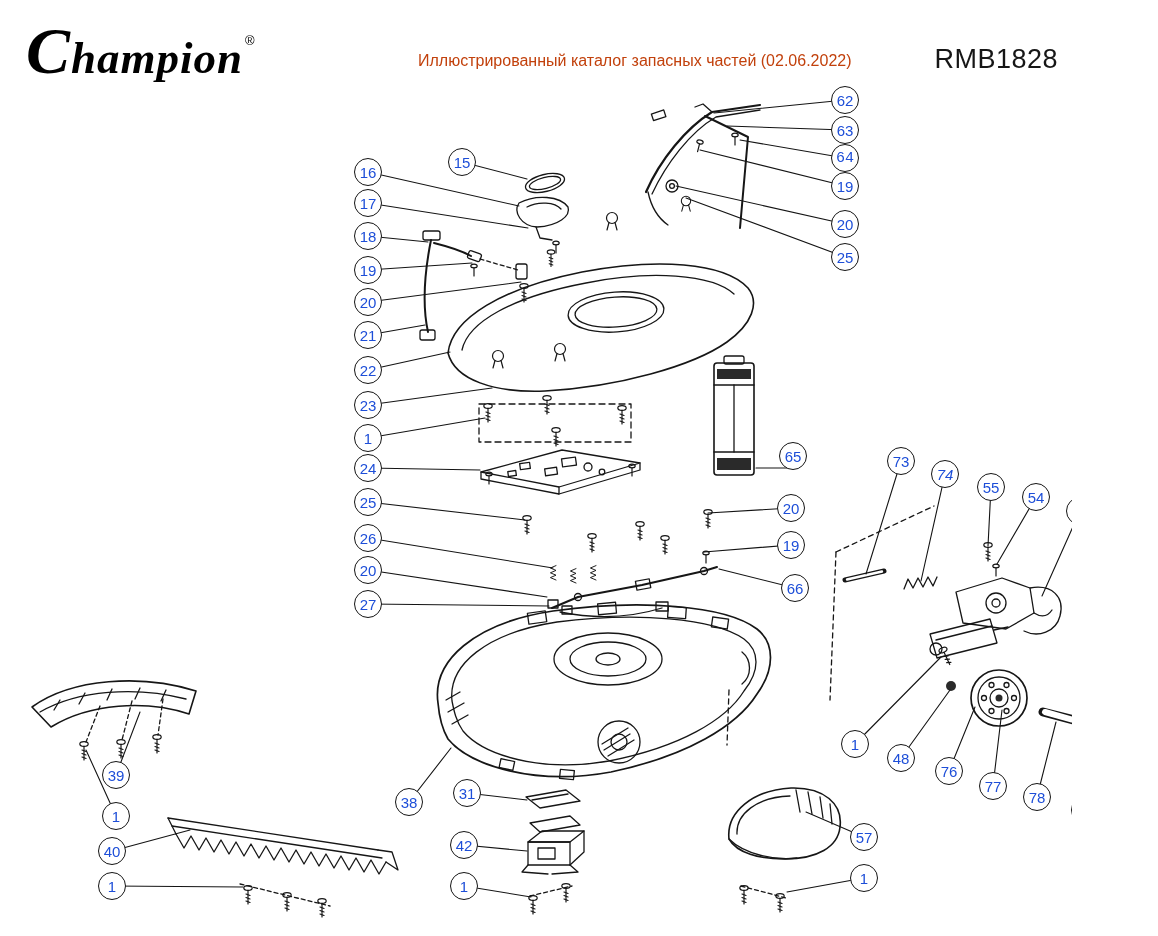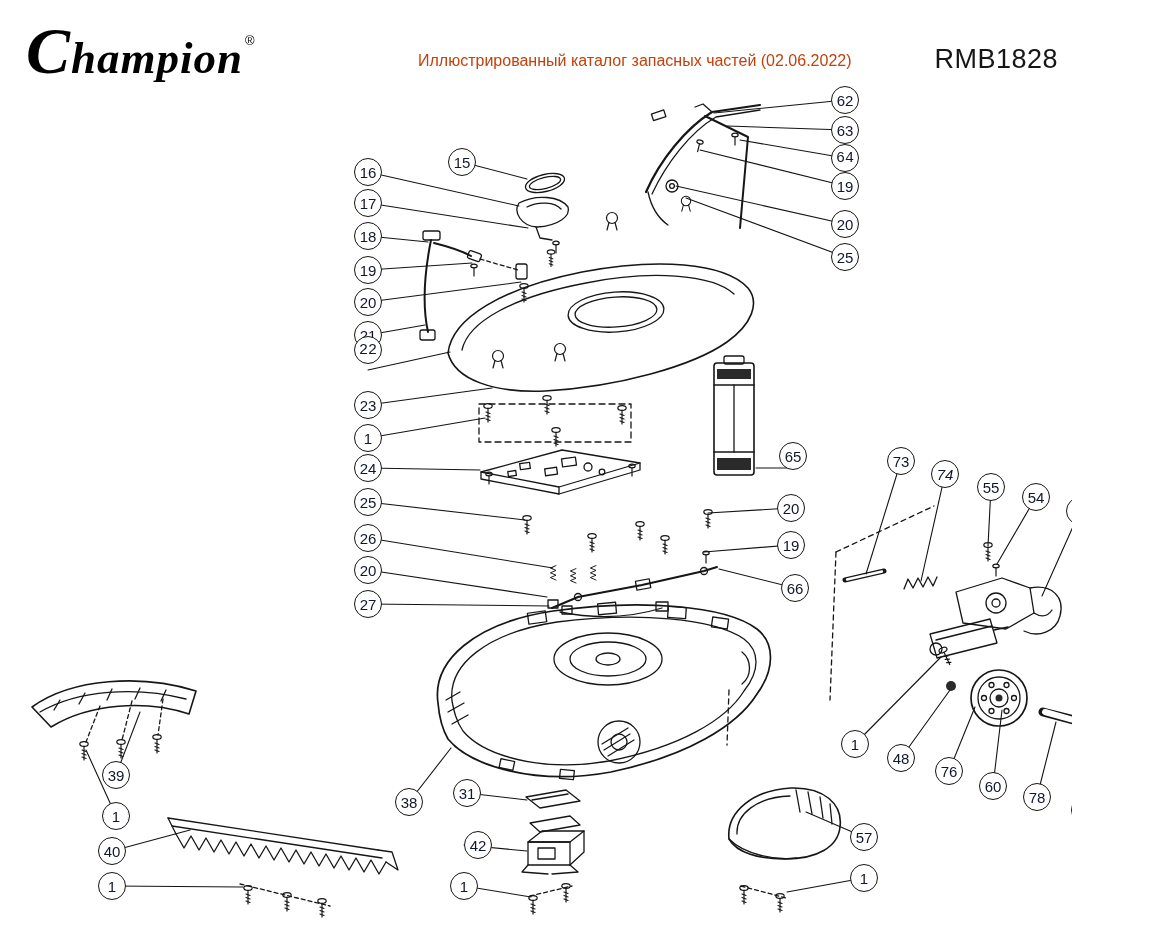--- a/index.html
+++ b/index.html
@@ -26,21 +26,21 @@
     position:absolute; right:14px; top:44px; font-size:27px; color:#161616;
     letter-spacing:0.5px;
   }
   
   .art-svg { position:absolute; left:0; top:0; }
   .callout-layer { position:absolute; left:0; top:0; width:1158px; height:936px; }
   .callout {
     position:absolute; width:28px; height:28px; box-sizing:border-box;
     border:1.7px solid #141414; border-radius:50%; background:#fff;
     display:flex; align-items:center; justify-content:center;
-    font:15px/1 "Liberation Sans", sans-serif; color:#0f172a;
+    font:15px/1 "Liberation Sans", sans-serif; color:#1d4ed8;
   }
   #leader-lines line { stroke:#141414; stroke-width:1.1; }
 </style>
 </head>
 <body>
 
 <div class="page">
 
   <div class="logo">
     <span class="logo-text">Champion</span><span class="logo-reg">®</span>
@@ -337,48 +337,48 @@
       <div class="callout" style="left: 831px; top: 172px;">19</div>
       <div class="callout" style="left: 831px; top: 210px;">20</div>
       <div class="callout" style="left: 831px; top: 243px;">25</div>
       <div class="callout" style="left: 448px; top: 148px;">15</div>
       <div class="callout" style="left: 354px; top: 158px;">16</div>
       <div class="callout" style="left: 354px; top: 189px;">17</div>
       <div class="callout" style="left: 354px; top: 222px;">18</div>
       <div class="callout" style="left: 354px; top: 256px;">19</div>
       <div class="callout" style="left: 354px; top: 288px;">20</div>
       <div class="callout" style="left: 354px; top: 321px;">21</div>
-      <div class="callout" style="left: 354px; top: 336px; font-family: Liberation Mono, monospace;">22</div>
+      <div class="callout" style="left: 354px; top: 356px;">22</div>
       <div class="callout" style="left: 354px; top: 391px;">23</div>
       <div class="callout" style="left: 354px; top: 424px;">1</div>
       <div class="callout" style="left: 354px; top: 454px;">24</div>
       <div class="callout" style="left: 354px; top: 488px;">25</div>
       <div class="callout" style="left: 354px; top: 524px;">26</div>
       <div class="callout" style="left: 354px; top: 556px;">20</div>
       <div class="callout" style="left: 354px; top: 590px;">27</div>
       <div class="callout" style="left: 779px; top: 442px;">65</div>
       <div class="callout" style="left: 777px; top: 494px;">20</div>
       <div class="callout" style="left: 777px; top: 531px;">19</div>
       <div class="callout" style="left: 781px; top: 574px;">66</div>
       <div class="callout" style="left: 887px; top: 447px;">73</div>
       <div class="callout" style="left: 931px; top: 460px; font-style: italic;">74</div>
       <div class="callout" style="left: 977px; top: 473px;">55</div>
       <div class="callout" style="left: 1022px; top: 483px;">54</div>
       <div class="callout" style="left: 1066px; top: 497px;">75</div>
       <div class="callout" style="left: 841px; top: 730px;">1</div>
       <div class="callout" style="left: 887px; top: 744px;">48</div>
       <div class="callout" style="left: 935px; top: 757px;">76</div>
-      <div class="callout" style="left: 979px; top: 772px;">60</div>
+      <div class="callout" style="left: 979px; top: 772px;">77</div>
       <div class="callout" style="left: 1023px; top: 783px;">78</div>
       <div class="callout" style="left: 1071px; top: 796px;">79</div>
       <div class="callout" style="left: 102px; top: 761px;">39</div>
       <div class="callout" style="left: 102px; top: 802px;">1</div>
       <div class="callout" style="left: 98px; top: 837px;">40</div>
       <div class="callout" style="left: 98px; top: 872px;">1</div>
       <div class="callout" style="left: 395px; top: 788px;">38</div>
       <div class="callout" style="left: 453px; top: 779px;">31</div>
-      <div class="callout" style="left: 464px; top: 831px;">42</div>
+      <div class="callout" style="left: 450px; top: 831px;">42</div>
       <div class="callout" style="left: 450px; top: 872px;">1</div>
       <div class="callout" style="left: 850px; top: 823px;">57</div>
       <div class="callout" style="left: 850px; top: 864px;">1</div>
     </div>
 
 </div>
 
 </body></html>

